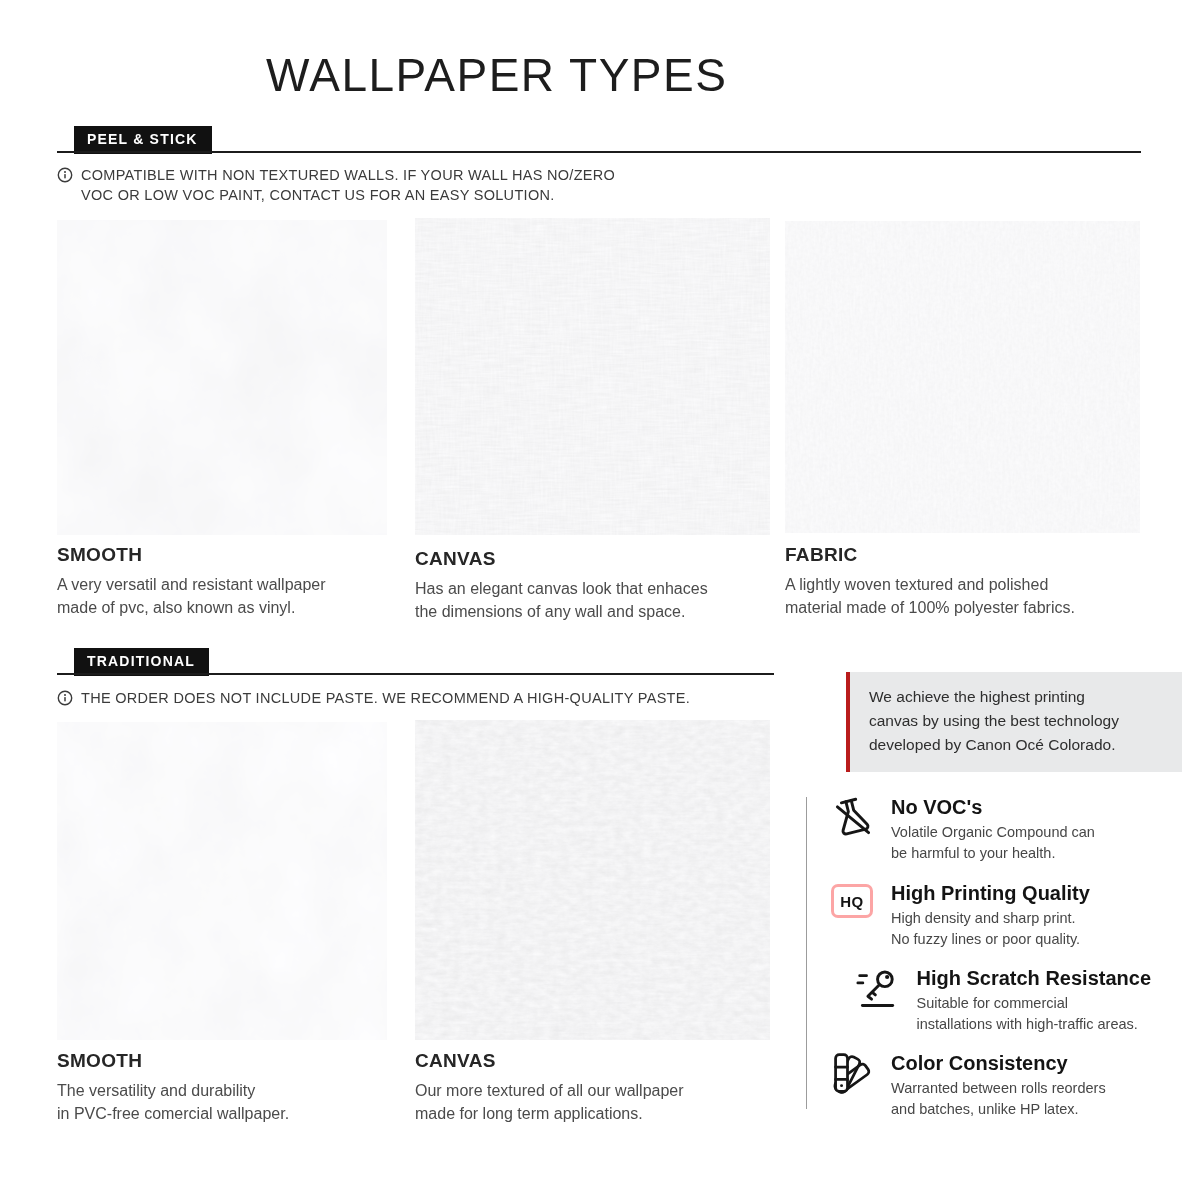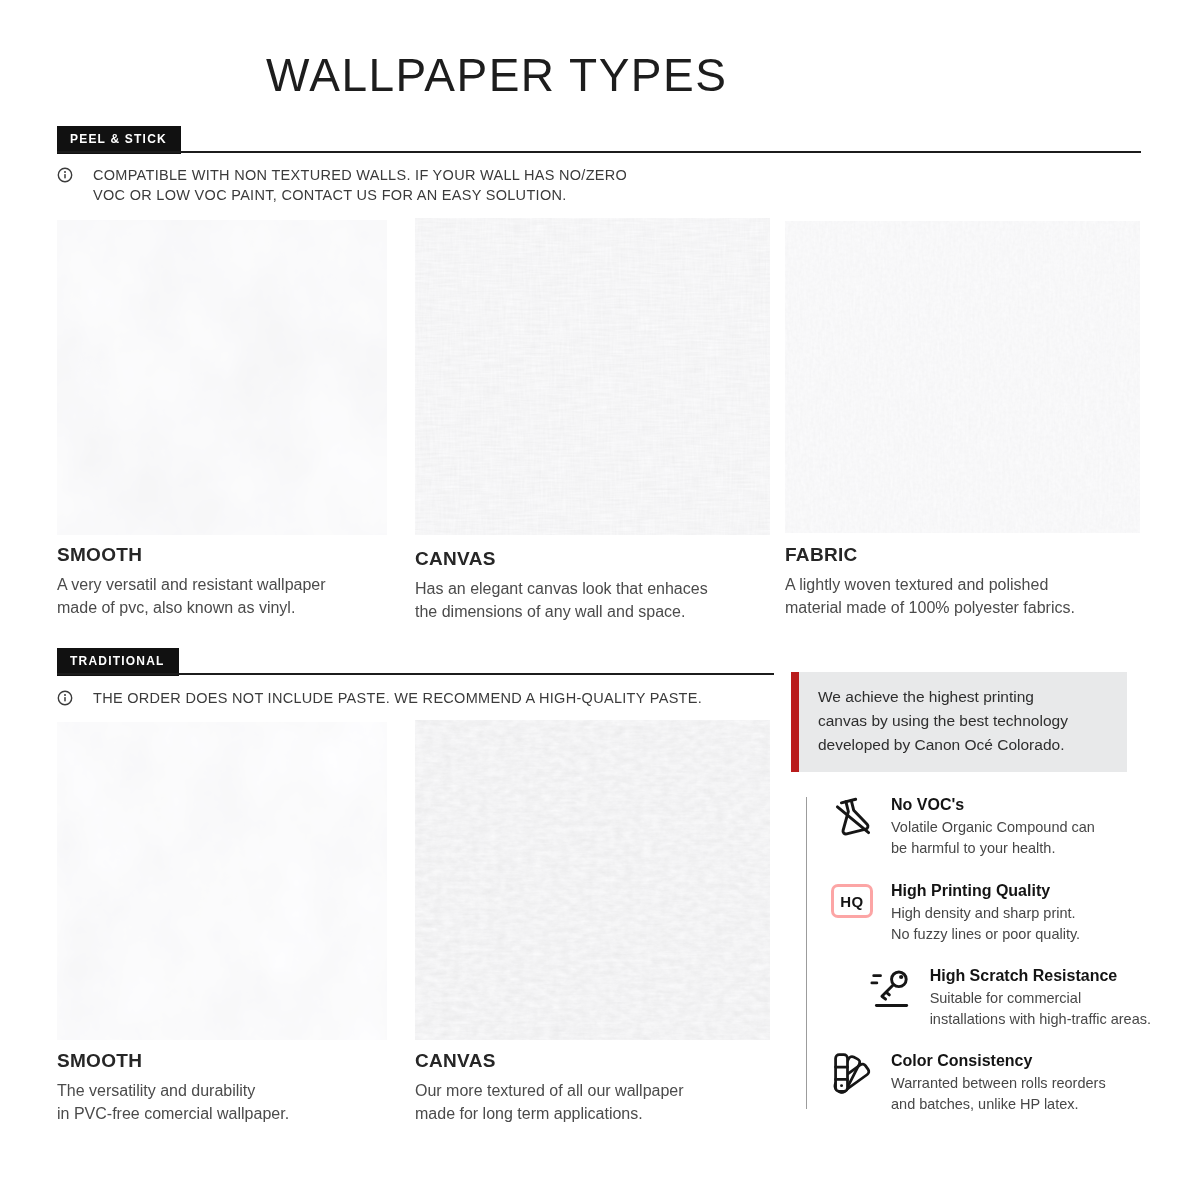--- a/index.html
+++ b/index.html
@@ -6,54 +6,54 @@
   .canvas {
     position:relative; width:1200px; height:1175px; background:#ffffff;
     font-family:"Liberation Sans", sans-serif; overflow:hidden; color:#1f1f1f;
   }
   .title {
     position:absolute; left:266px; top:48px; margin:0;
     font-size:46px; font-weight:500; letter-spacing:1.5px; color:#1d1d1d;
   }
   .badge {
     position:absolute; background:#111111; color:#ffffff;
-    font-size:12px; font-weight:600; letter-spacing:1.2px;
-    padding:3px 14px 5px 13px; line-height:20px;
+    font-size:14px; font-weight:600; letter-spacing:1.2px;
+    padding:3px 14px 5px 13px; line-height:20px;margin-left:17px;
   }
   #badge-peel { left:57px; top:126px; }
   #badge-trad { left:57px; top:648px; }
   .rule { position:absolute; height:2px; background:#1c1c1c; }
   #rule-peel { left:57px; top:151px; width:1084px; }
   #rule-trad { left:57px; top:673px; width:717px; }
-  .note { position:absolute; display:flex; gap:20px; color:#3b3b3b; }
+  .note { position:absolute; display:flex; gap:8px; color:#3b3b3b; }
   #note-peel { left:57px; top:165px; }
   #note-trad { left:57px; top:688px; }
   .note svg { margin-top:2px; flex:0 0 auto; }
   .note .line { font-size:14.5px; letter-spacing:0.3px; line-height:20px; white-space:nowrap; }
   .swatch { position:absolute; }
   .swatch svg { display:block; width:100%; height:100%; }
   .caption { position:absolute; }
   .caption h3 { margin:0 0 7px 0; font-size:19px; font-weight:600; letter-spacing:0.3px; color:#262626; }
   .caption .line { font-size:16px; line-height:23px; color:#4b4b4b; white-space:nowrap; }
   #cap-ps-smooth { left:57px;  top:544px; width:350px; }
   #cap-ps-canvas { left:415px; top:548px; width:360px; }
   #cap-ps-fabric { left:785px; top:544px; width:360px; }
   #cap-tr-smooth { left:57px;  top:1050px; width:350px; }
   #cap-tr-canvas { left:415px; top:1050px; width:360px; }
   .panel {
-    position:absolute; left:791px; top:672px; width:336px; height:100px;
-    background:#e8e9ea; border-left:8px solid #b91c1c; box-sizing:border-box;
+    position:absolute; left:846px; top:672px; width:336px; height:100px;
+    background:#e8e9ea; border-left:4px solid #b91c1c; box-sizing:border-box;
     padding:13px 8px 0 19px; color:#2e2e2e;
   }
   .panel .line { font-size:15.5px; line-height:24px; white-space:nowrap; }
   .features-line { position:absolute; left:806px; top:797px; width:1px; height:312px; background:#9c9c9c; }
   .feature { position:absolute; left:831px; width:320px; display:flex; gap:16px; }
   #feat-0 { top:795px; } #feat-1 { top:881px; } #feat-2 { top:966px;justify-content:flex-end; } #feat-3 { top:1051px; }
   .f-icon { flex:0 0 44px; }
-  .feature h4 { margin:1px 0 3px 0; font-size:16px; font-weight:700; color:#141414; }
+  .feature h4 { margin:1px 0 3px 0; font-size:20px; font-weight:700; color:#141414; }
   .feature .line { font-size:14.5px; line-height:21px; color:#474747; white-space:nowrap; }
   .hq-box {
     width:36px; height:28px; border:3px solid #fca5a5; border-radius:7px;
     display:flex; align-items:center; justify-content:center;
     font-weight:700; font-size:15px; color:#141414; letter-spacing:0.5px; margin-top:3px;
   }
   .defs-svg { position:absolute; width:0; height:0; }
 </style>
 </head>
 <body>

